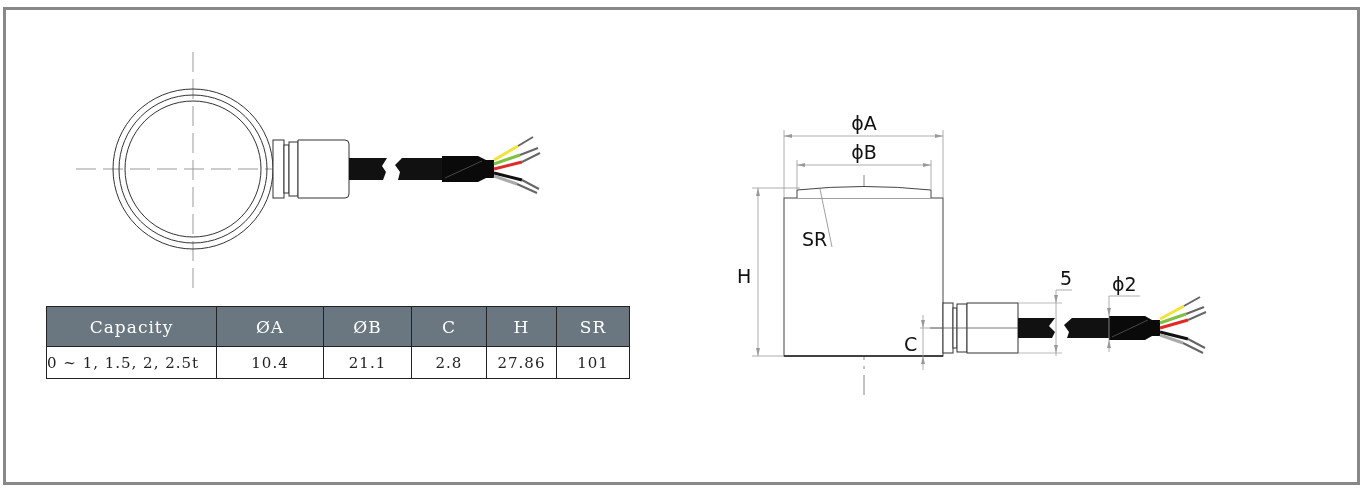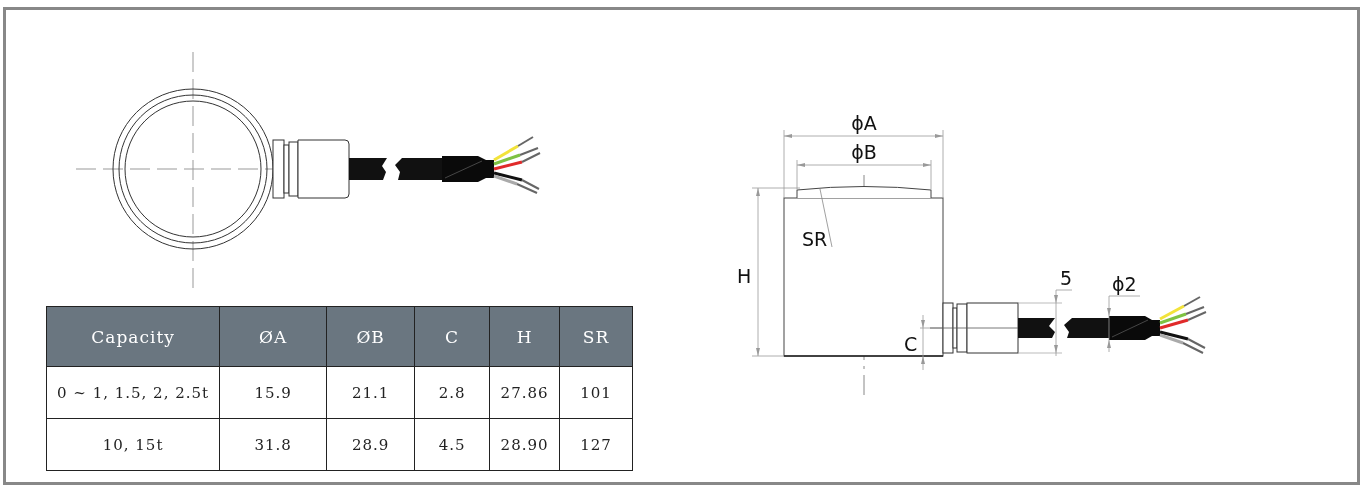--- a/index.html
+++ b/index.html
@@ -1,20 +1,20 @@
 <!DOCTYPE html>
 <html><head>
 <meta charset="utf-8">
 <style>
   html, body { margin: 0; padding: 0; background: #ffffff; }
   body { width: 1366px; height: 493px; position: relative; overflow: hidden; font-family: "DejaVu Sans", sans-serif; }
   .frame { position: absolute; left: 3px; top: 7px; width: 1351px; height: 472px; border: 3px solid #888888; background: #fff; }
   svg.drawing { position: absolute; left: 0; top: 0; }
   .spec-table { position: absolute; left: 46px; top: 306px; border-collapse: collapse; font-family: "DejaVu Serif", serif; }
-  .spec-table th, .spec-table td { border: 1.5px solid #222; padding: 10px; text-align: center; white-space: nowrap; overflow: hidden; }
+  .spec-table th, .spec-table td { border: 1.5px solid #222; padding: 0; text-align: center; white-space: nowrap; overflow: hidden; }
   .spec-table th { background: #6a7680; color: #ffffff; font-weight: normal; height: 39px; font-size: 17px; letter-spacing: 1px; }
   .spec-table td { color: #222; height: 31px; font-size: 15px; letter-spacing: 1px; }
   .dimlabel { font-family: "DejaVu Sans", sans-serif; fill: #111; }
 </style>
 </head>
 <body>
 
 <div class="frame"></div>
 
 <svg class="drawing" width="1366" height="493">
@@ -146,28 +146,20 @@
       <th>ØA</th>
       <th>ØB</th>
       <th>C</th>
       <th>H</th>
       <th>SR</th>
     </tr>
   </thead>
   <tbody>
     <tr>
       <td style="text-align:left;">0 ~ 1, 1.5, 2, 2.5t</td>
-      <td>15.9</td>
+      <td>10.4</td>
       <td>21.1</td>
       <td>2.8</td>
       <td>27.86</td>
       <td>101</td>
     </tr>
-    <tr>
-      <td>10, 15t</td>
-      <td>31.8</td>
-      <td>28.9</td>
-      <td>4.5</td>
-      <td>28.90</td>
-      <td>127</td>
-    </tr>
   </tbody>
 </table>
 
 </body></html>

